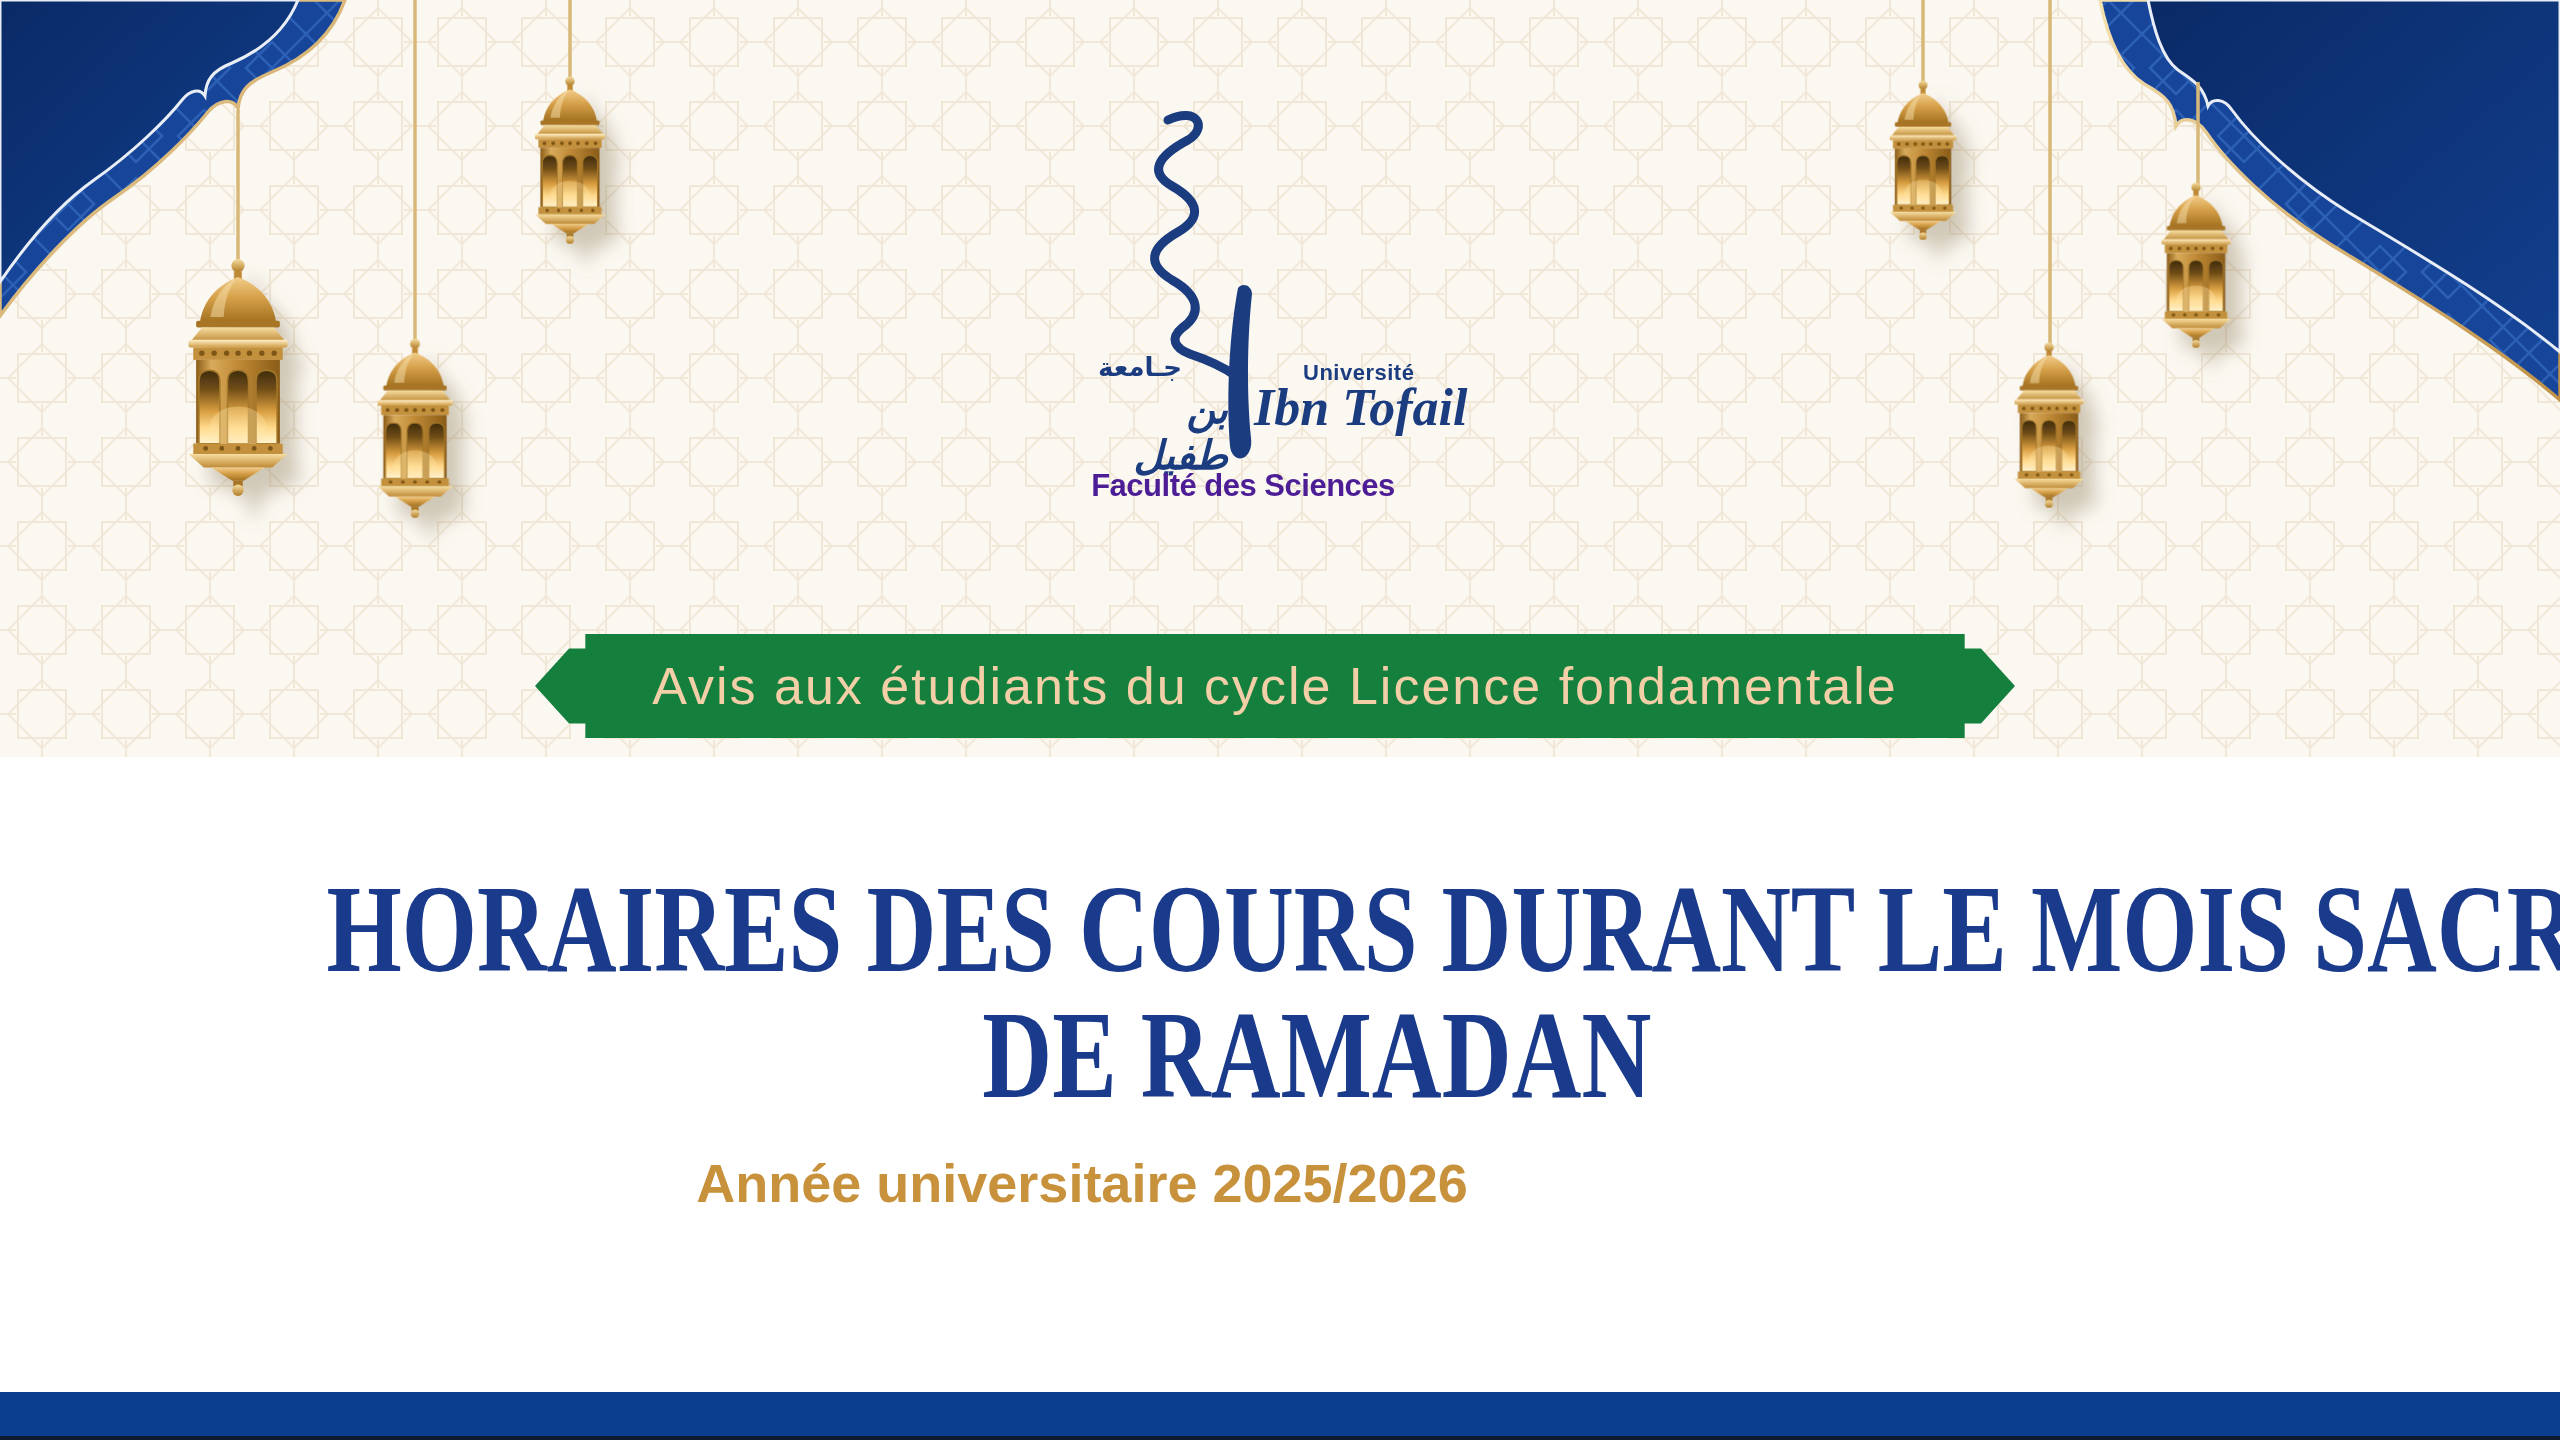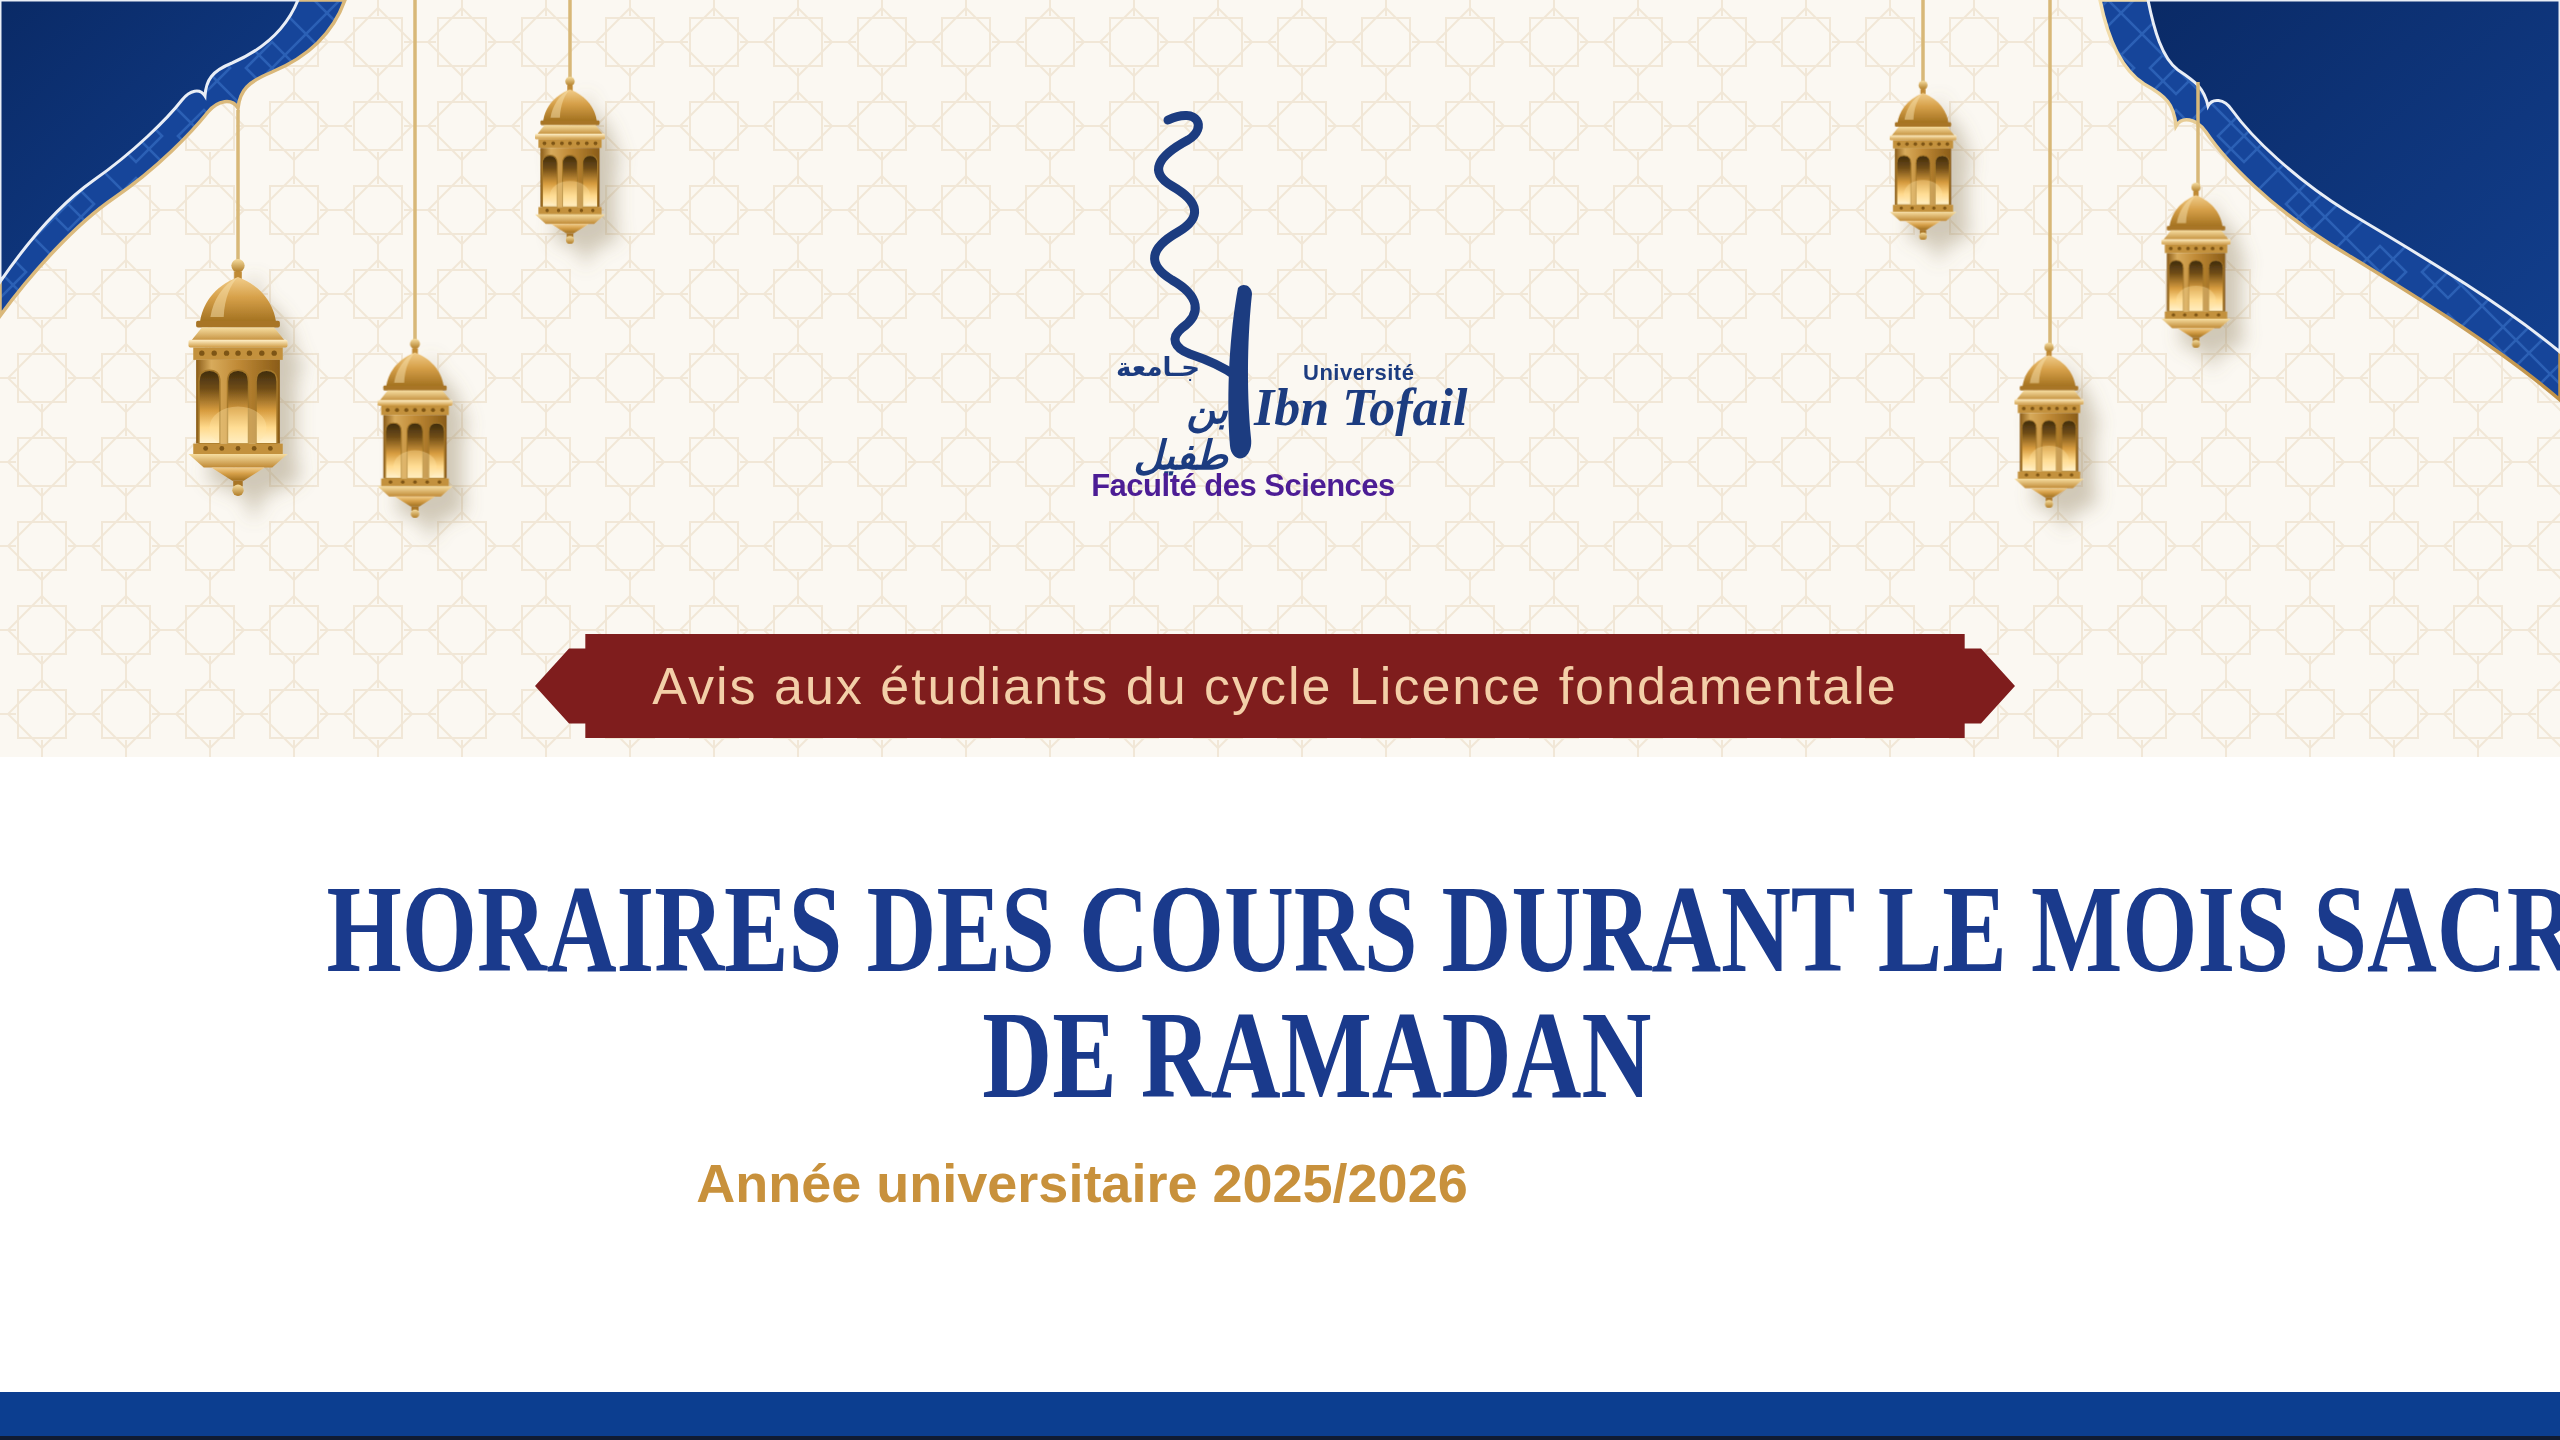--- a/index.html
+++ b/index.html
@@ -4,33 +4,33 @@
 <style>
   html,body{margin:0;padding:0;background:#e8e8e8;}
   #stage{
     position:relative;width:2560px;height:1440px;overflow:hidden;
     background:#ffffff;font-family:"Liberation Sans",sans-serif;
   }
   
   #decor{position:absolute;left:0;top:0;width:2560px;height:1440px;}
   
   .logo-text{position:absolute;color:#1c3c80;}
-  #logo-arabic-jamiaa{left:1098px;top:352px;width:120px;text-align:center;
+  #logo-arabic-jamiaa{left:1098px;top:352px;width:120px;
     font-family:"DejaVu Sans",sans-serif;font-size:26px;font-weight:bold;}
   #logo-arabic-name{left:1088px;top:386px;width:140px;text-align:right;
     font-family:"DejaVu Sans",sans-serif;font-size:40px;font-weight:bold;font-style:italic;}
   #logo-universite{left:1282px;top:360px;font-size:22px;font-weight:bold;letter-spacing:.5px;margin-left:21px;}
   #logo-ibntofail{left:1254px;top:378px;font-family:"Liberation Serif",serif;
     font-style:italic;font-weight:bold;font-size:52px;}
   #logo-faculte{left:1043px;top:468px;width:400px;text-align:center;
     font-size:31px;font-weight:bold;color:#4c1d95;letter-spacing:-0.5px;}
   
   #banner{
     position:absolute;left:535px;top:634px;width:1480px;height:104px;
-    background:#7f1d1d;display:flex;align-items:center;justify-content:center;
+    background:#15803d;display:flex;align-items:center;justify-content:center;
     clip-path:polygon(0% 50%,2.3% 14%,3.4% 14%,3.4% 0%,96.6% 0%,96.6% 14%,97.7% 14%,
                       100% 50%,97.7% 86%,96.6% 86%,96.6% 100%,3.4% 100%,3.4% 86%,2.3% 86%);
   }
   #banner-label{color:#f3cfa8;font-size:52px;letter-spacing:2px;font-weight:normal;}
   
   .title-line{position:absolute;left:0;width:2560px;text-align:center;
     font-family:"Liberation Serif",serif;font-weight:bold;color:#1a3a8c;
     font-size:124px;line-height:1;white-space:nowrap;}
   .title-line > span{display:inline-block;transform:scaleX(0.78);transform-origin:50% 50%;}
   #title-line1{top:868px;}

